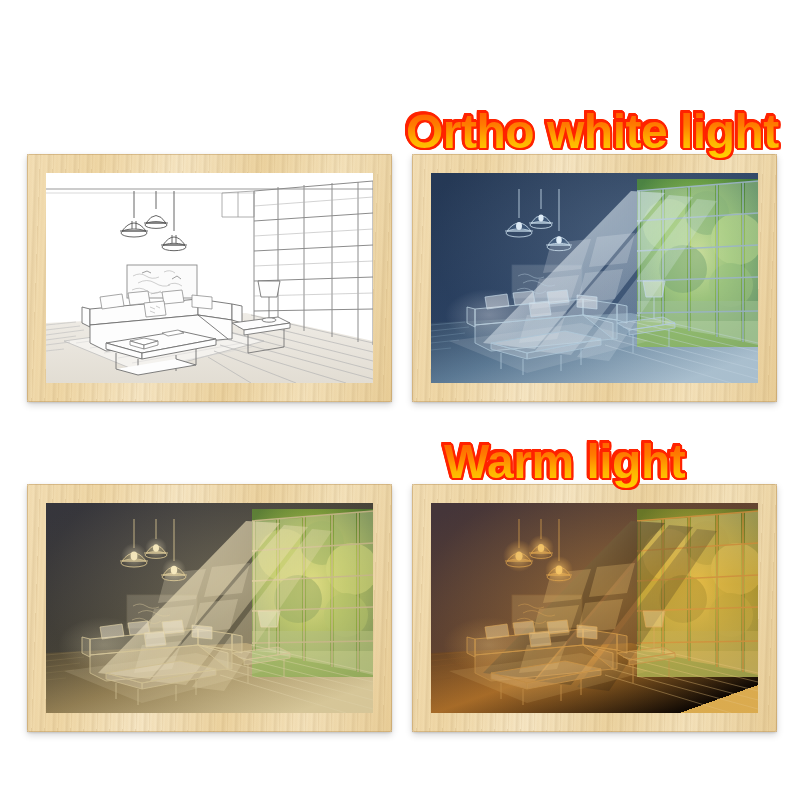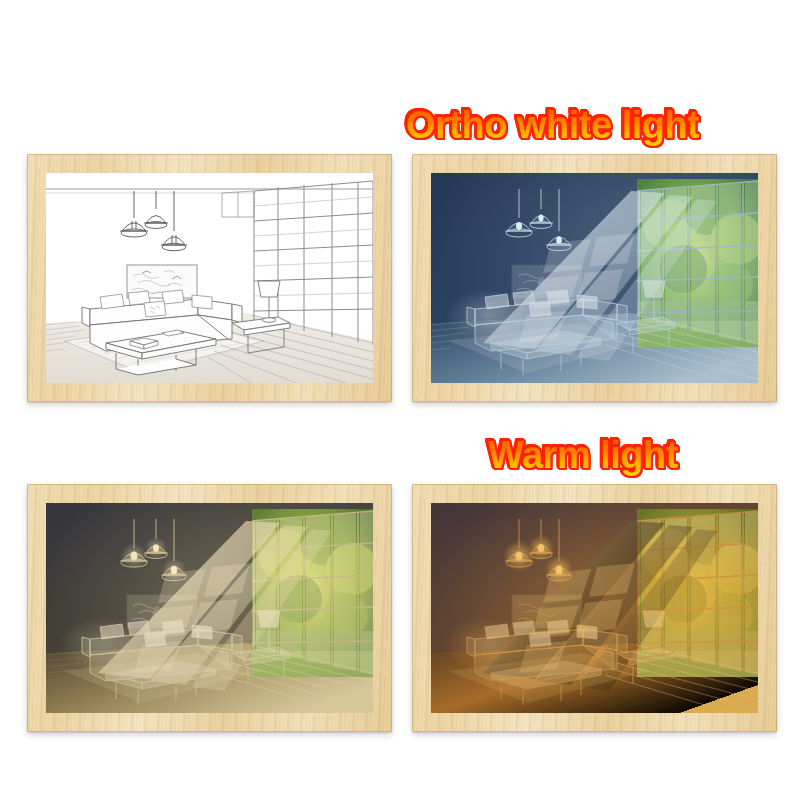--- a/index.html
+++ b/index.html
@@ -17,38 +17,38 @@
   #board {
     position: absolute;
     inset: 0;
   }
 
   
   .caption {
     position: absolute;
     font-family: "Liberation Sans", sans-serif;
     font-weight: bold;
-    font-size: 38px;
+    font-size: 48px;
     letter-spacing: -0.5px;
     white-space: nowrap;
     color: #ff9000;
     background: linear-gradient(180deg, #ff5500 0%, #ff7b00 38%, #ffb400 68%, #ffd400 100%);
     -webkit-background-clip: text;
     background-clip: text;
     -webkit-text-fill-color: transparent;
     text-shadow: none;
     filter:
       drop-shadow(1.5px 0 0 #ff2200) drop-shadow(-1.5px 0 0 #ff2200)
       drop-shadow(0 1.5px 0 #ff2200) drop-shadow(0 -1.5px 0 #ff2200)
       drop-shadow(1px 1px 0 #ff2200) drop-shadow(-1px -1px 0 #ff2200);
     z-index: 6;
   }
   .cap-ortho   { left: 406px; top: 104px; }
   .cap-neutral { left: 62px;  top: 434px; }
-  .cap-warm    { left: 444px; top: 434px; margin-left: 44px; }
+  .cap-warm    { left: 444px; top: 434px; }
 
   
   .frame-wrap { position: absolute; z-index: 3; }
 
   .frame {
     position: absolute;
     inset: 0;
     padding: 19px;
     border-radius: 2px;
     background:

